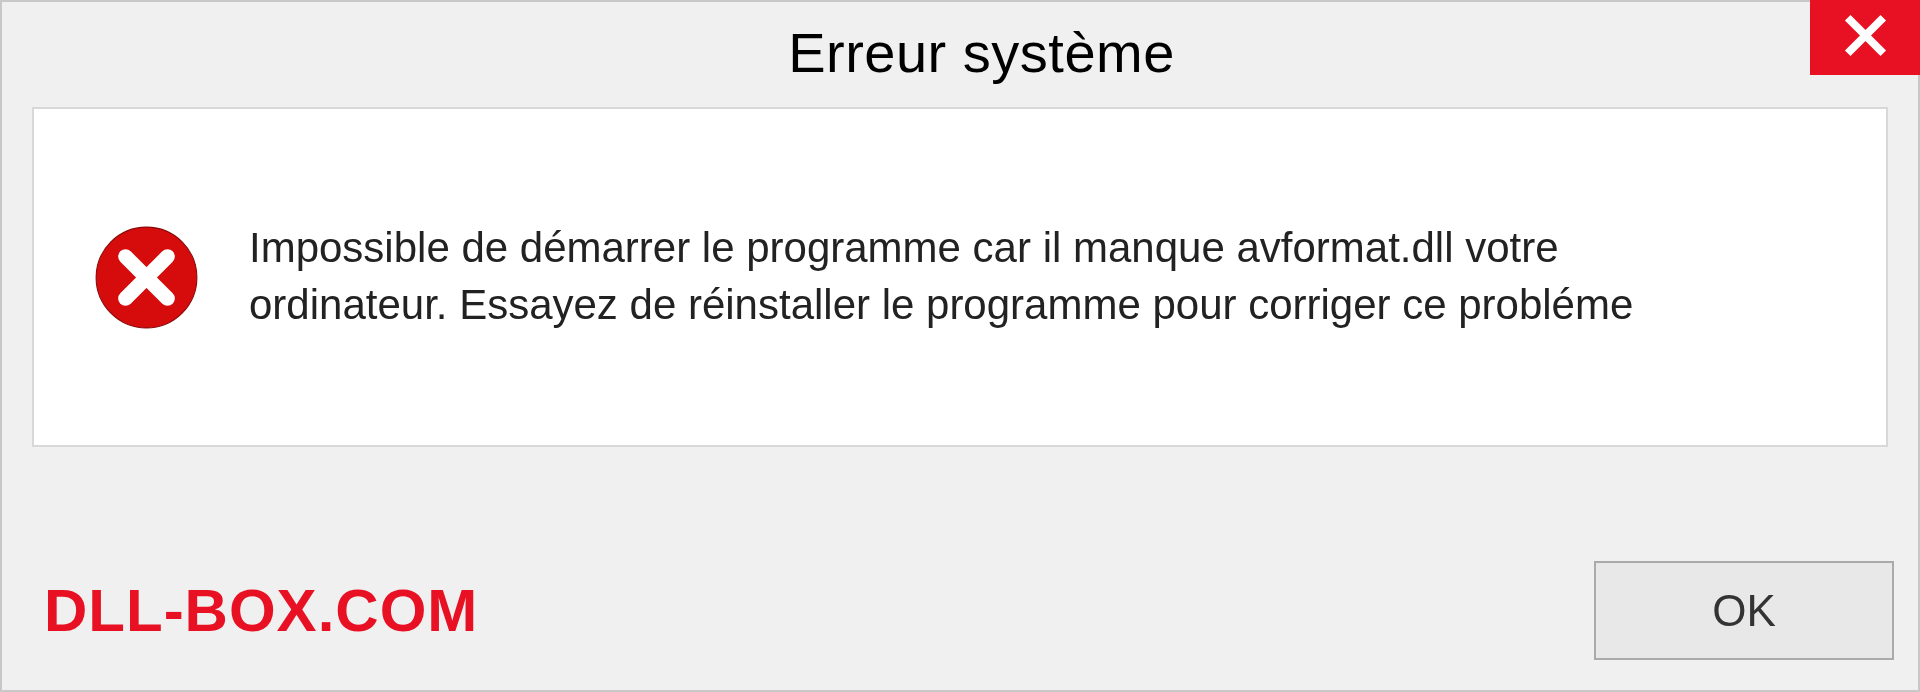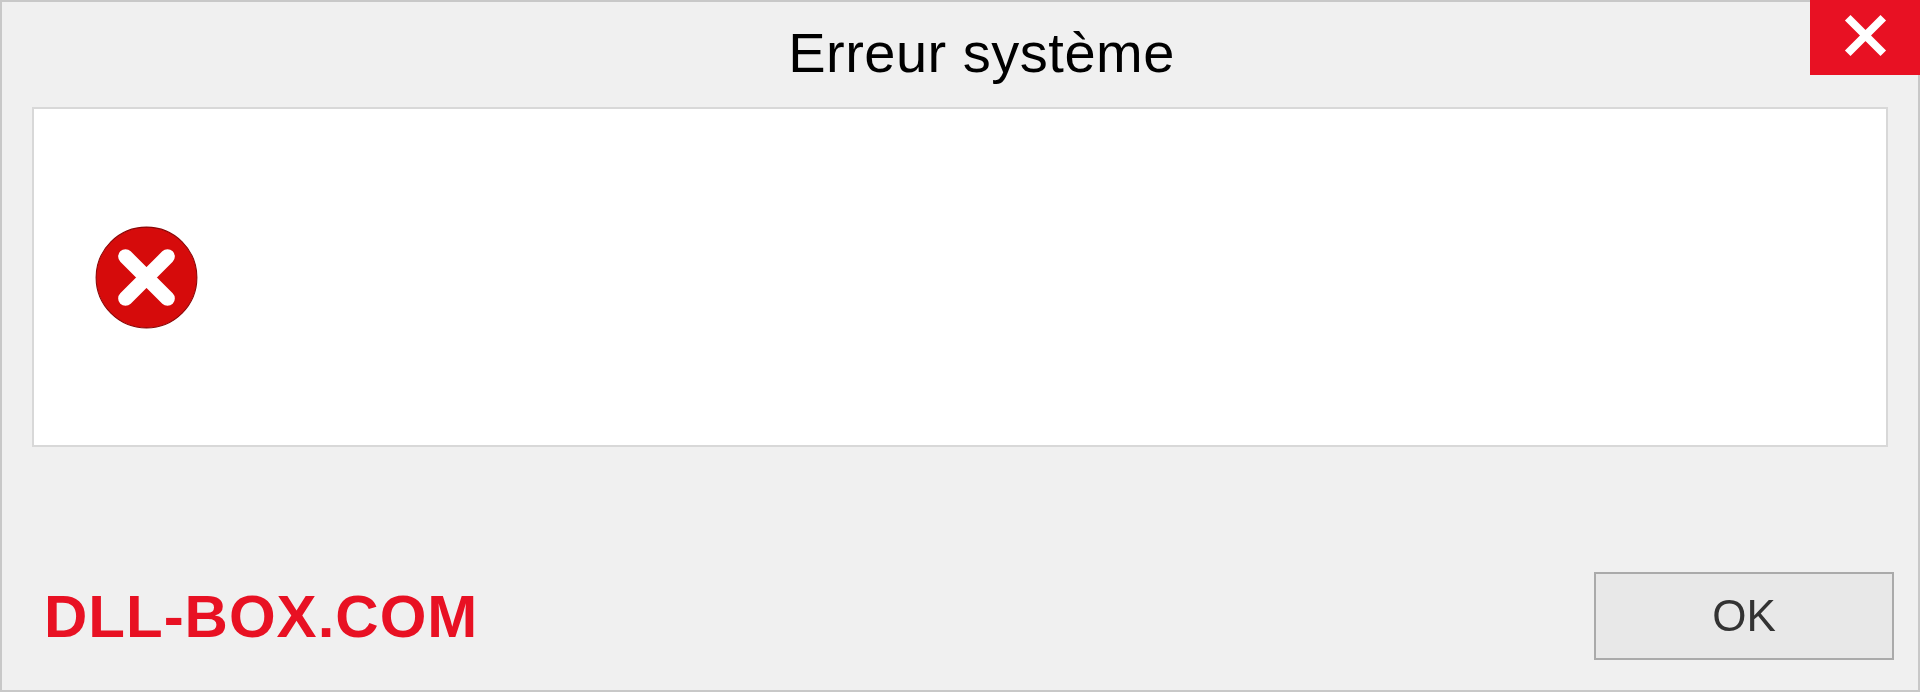--- a/index.html
+++ b/index.html
@@ -89,21 +89,21 @@
     .watermark {
       font-size: 60px;
       font-weight: 800;
       color: #e81123;
       font-family: Arial, sans-serif;
       letter-spacing: 1px;
       padding-left: 12px;
     }
     .ok-btn {
       width: 300px;
-      height: 88px;
+      height: 99px;
       background: #e8e8e8;
       border: 2px solid #aaa;
       font-size: 44px;
       color: #333;
       cursor: pointer;
       display: flex;
       align-items: center;
       justify-content: center;
       font-family: "Segoe UI", Tahoma, sans-serif;
     }
@@ -125,20 +125,21 @@
   </div>
 
   <div class="content-panel">
     <div class="error-icon">
       <svg viewBox="0 0 100 100">
         <circle cx="50" cy="50" r="48" fill="#d60b0b"></circle>
         <circle cx="50" cy="50" r="48" fill="none" stroke="#8a0707" stroke-width="1"></circle>
         <path d="M30 30 L70 70 M70 30 L30 70" stroke="#ffffff" stroke-width="14" stroke-linecap="round" fill="none"></path>
       </svg>
     </div>
+    <div class="message-text">Impossible de démarrer le programme car il manque avformat.dll votre ordinateur. Essayez de réinstaller le programme pour corriger ce probléme</div>
   </div>
 
   <div class="footer">
     <div class="watermark">DLL-BOX.COM</div>
     <div class="ok-btn">OK</div>
   </div>
 
 </div>
 
 </body></html>

